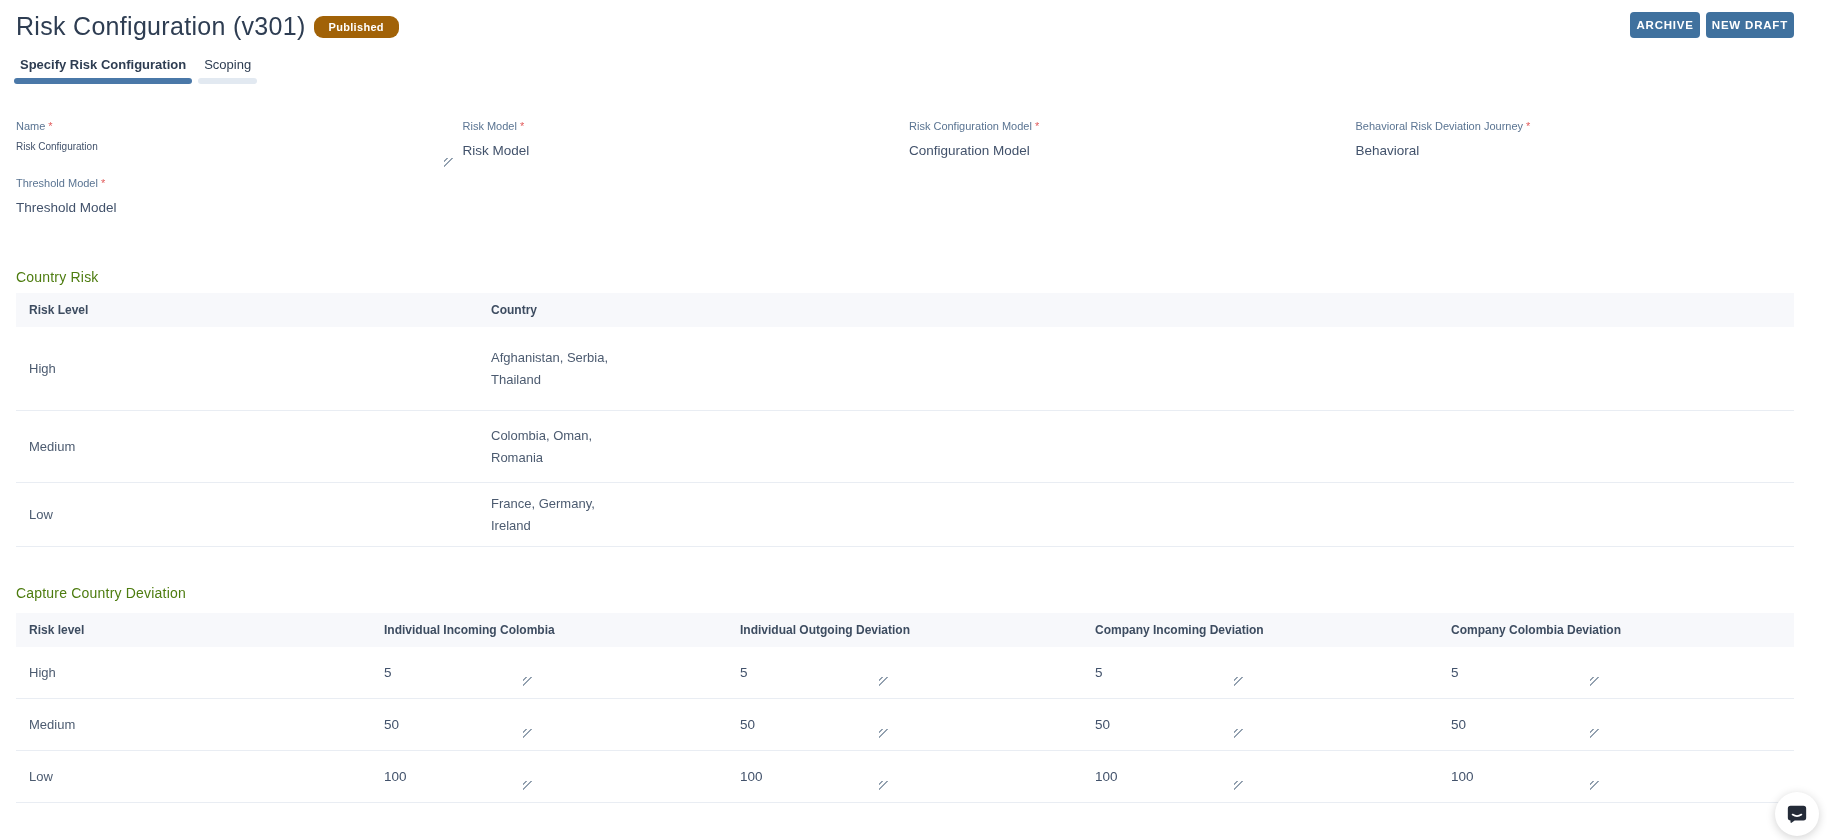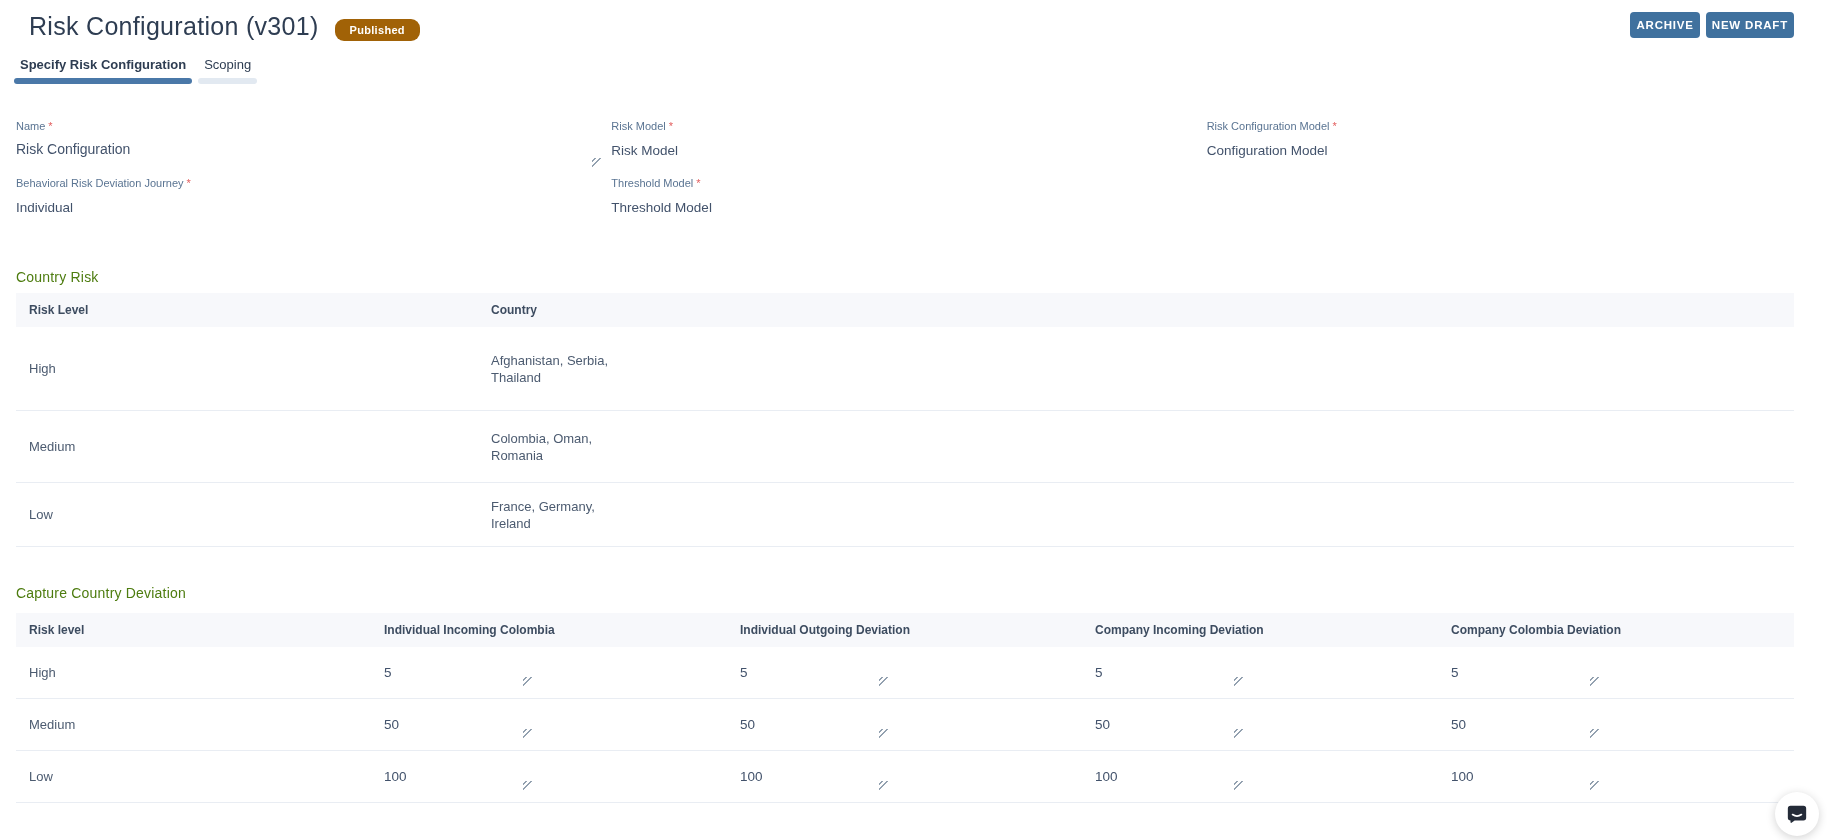--- a/index.html
+++ b/index.html
@@ -2,66 +2,66 @@
 <html><head>
 <meta charset="utf-8">
 <style>
   * { margin:0; padding:0; box-sizing:border-box; }
   html,body { width:1827px; height:840px; overflow:hidden; background:#ffffff;
     font-family:"Liberation Sans", sans-serif; }
   .page { padding:12px 33px 0 16px; position:relative; height:100%; }
 
   
   .topbar { display:flex; align-items:flex-start; }
-  .title-wrap { display:flex; align-items:flex-end; gap:16px;margin-left:13px; }
+  .title-wrap { display:flex; align-items:center; gap:8px; }
   .page-title { font-size:25px; font-weight:400; color:#2e3d52; letter-spacing:.3px; }
   .badge { background:#a16207; color:#ffffff; font-size:11px; font-weight:700;
     padding:5px 15px; border-radius:9px; letter-spacing:.3px; }
   .actions { margin-left:auto; display:flex; gap:6px; }
   .btn { background:#40719e; color:#ffffff; border:none; border-radius:4px;
     font-family:inherit; font-size:11.5px; font-weight:700; letter-spacing:.8px;
     padding:7px 6px; cursor:pointer; }
 
   
   .tabs { display:flex; gap:6px; margin-top:16px; margin-left:-2px; }
   .tab { display:inline-flex; flex-direction:column; padding:0; cursor:pointer; }
   .tab-label { font-size:13px; color:#2e3d52; padding:0 6px; }
   .tab.active .tab-label { font-weight:700;text-align:center; }
   .tab-bar { height:6px; border-radius:3px; margin-top:6px; background:#e2e9f1; }
   .tab.active .tab-bar { background:#4a78a8; }
 
   
-  .form-grid { display:grid; grid-template-columns:repeat(3, 1fr); column-gap:30px;
+  .form-grid { display:grid; grid-template-columns:repeat(4, 1fr); column-gap:30px;
     row-gap:24px; margin-top:36px;gap:8px; }
   .field-label { font-size:11px; color:#5a7492; }
   .req { color:#e25d5d; margin-left:3px; font-size:11px; }
   .field-value { margin-top:11px; font-size:13.5px; color:#42526b; }
   .textarea-field { position:relative; margin-top:9px; height:28px;
-    font-size:14px; color:#42526b; }
+    font-size:10px; color:#42526b; }
   .rh { position:absolute; right:2px; bottom:2px; width:9px; height:9px; display:block;
     background:linear-gradient(135deg, transparent 0 2px, #93a1b0 2px 3.5px,
       transparent 3.5px 5.5px, #93a1b0 5.5px 7px, transparent 7px); }
 
   
   .section-heading { font-size:14px; font-weight:400; color:#4d7c0f; letter-spacing:.2px; }
   .heading-country { margin-top:54px; }
   .heading-deviation { margin-top:38px; }
 
   
   .t1 { margin-top:8px; }
   .t1 .thead, .t1 .trow { display:grid; grid-template-columns:462px 1fr; }
   .thead { background:#f7f8fb; align-items:center; }
   .t1 .thead { height:34px; }
   .th { font-size:12px; font-weight:700; color:#3d4c60; padding-left:13px; }
   .td { font-size:13px; color:#4c5b70; padding-left:13px; }
   .t1 .trow { align-items:center; border-bottom:1px solid #e9edf3; }
   .t1 .trow.r-high { height:84px; }
   .t1 .trow.r-medium { height:72px; }
   .t1 .trow.r-low { height:64px; }
-  .country-cell { max-width:130px; line-height:17px; }
+  .country-cell { max-width:130px; line-height:22px; }
 
   
   .t2 { margin-top:12px; }
   .t2 .thead, .t2 .trow { display:grid; grid-template-columns:355px 356px 355px 356px 1fr; }
   .t2 .thead { height:34px; }
   .t2 .trow { height:52px; align-items:center; border-bottom:1px solid #e9edf3; }
   .mini-ta { position:relative; width:150px; height:30px; display:flex; align-items:center;
     font-size:13.5px; color:#42526b; }
 
   
@@ -118,21 +118,21 @@
       <div class="field-label">
         <span>Risk Configuration Model</span><span class="req">*</span>
       </div>
       <div class="field-value">Configuration Model</div>
     </div>
 
     <div class="field">
       <div class="field-label">
         <span>Behavioral Risk Deviation Journey</span><span class="req">*</span>
       </div>
-      <div class="field-value">Individual</div>
+      <div class="field-value">Behavioral</div>
     </div>
 
     <div class="field">
       <div class="field-label">
         <span>Threshold Model</span><span class="req">*</span>
       </div>
       <div class="field-value">Threshold Model</div>
     </div>
   </div>
 

